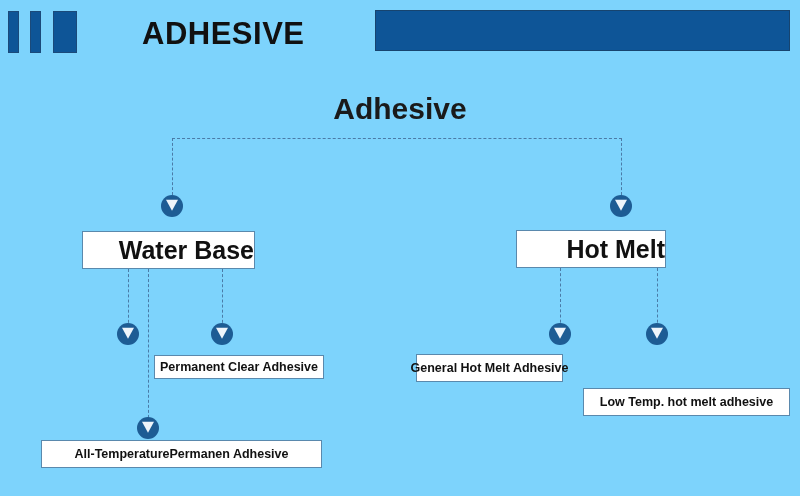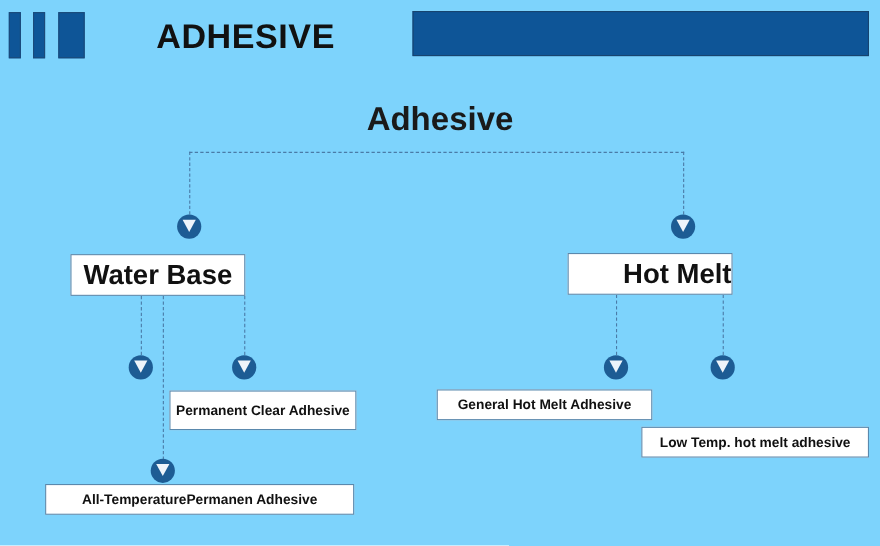--- a/index.html
+++ b/index.html
@@ -147,21 +147,21 @@
 
     <div class="conn-h" style="left:172px; top:76px; width:450px;"></div>
 
     <div class="conn-v" style="left:172px; top:76px; height:57px;"></div>
 
     <div class="conn-v" style="left:621px; top:76px; height:57px;"></div>
 
     <div class="arrow-marker" style="left:161px; top:133px;"></div>
     <div class="arrow-marker" style="left:610px; top:133px;"></div>
 
-    <div class="node-box level1" style="left:64px; top:169px; width:159px; height:38px;">
+    <div class="node-box level1" style="left:82px; top:169px; width:173px; height:38px;justify-content:flex-end;">
       <span>Water Base</span>
     </div>
 
     <div class="node-box level1" style="left:516px; top:168px; width:150px; height:38px;justify-content:flex-end;">
       <span>Hot Melt</span>
     </div>
 
     <div class="conn-v" style="left:128px; top:207px; height:64px;"></div>
     <div class="arrow-marker" style="left:117px; top:261px;"></div>
 
@@ -171,29 +171,29 @@
     <div class="conn-v" style="left:222px; top:207px; height:64px;"></div>
     <div class="arrow-marker" style="left:211px; top:261px;"></div>
 
     <div class="conn-v" style="left:560px; top:206px; height:65px;"></div>
     <div class="arrow-marker" style="left:549px; top:261px;"></div>
 
     <div class="conn-v" style="left:657px; top:206px; height:65px;"></div>
     <div class="arrow-marker" style="left:646px; top:261px;"></div>
 
 
-    <div class="node-box leaf" style="left:154px; top:293px; width:170px; height:36px;">
+    <div class="node-box leaf" style="left:154px; top:293px; width:170px; height:24px;">
       <span>Permanent Clear Adhesive</span>
     </div>
 
     <div class="node-box leaf" style="left:41px; top:378px; width:281px; height:28px;">
       <span>All-TemperaturePermanen Adhesive</span>
     </div>
 
-    <div class="node-box leaf" style="left:397px; top:292px; width:196px; height:28px;">
+    <div class="node-box leaf" style="left:416px; top:292px; width:147px; height:28px;">
       <span>General Hot Melt Adhesive</span>
     </div>
 
     <div class="node-box leaf" style="left:583px; top:292px; width:207px; height:28px;margin-top:34px;">
       <span>Low Temp. hot melt adhesive</span>
     </div>
 
   </div>
 </div>
 

